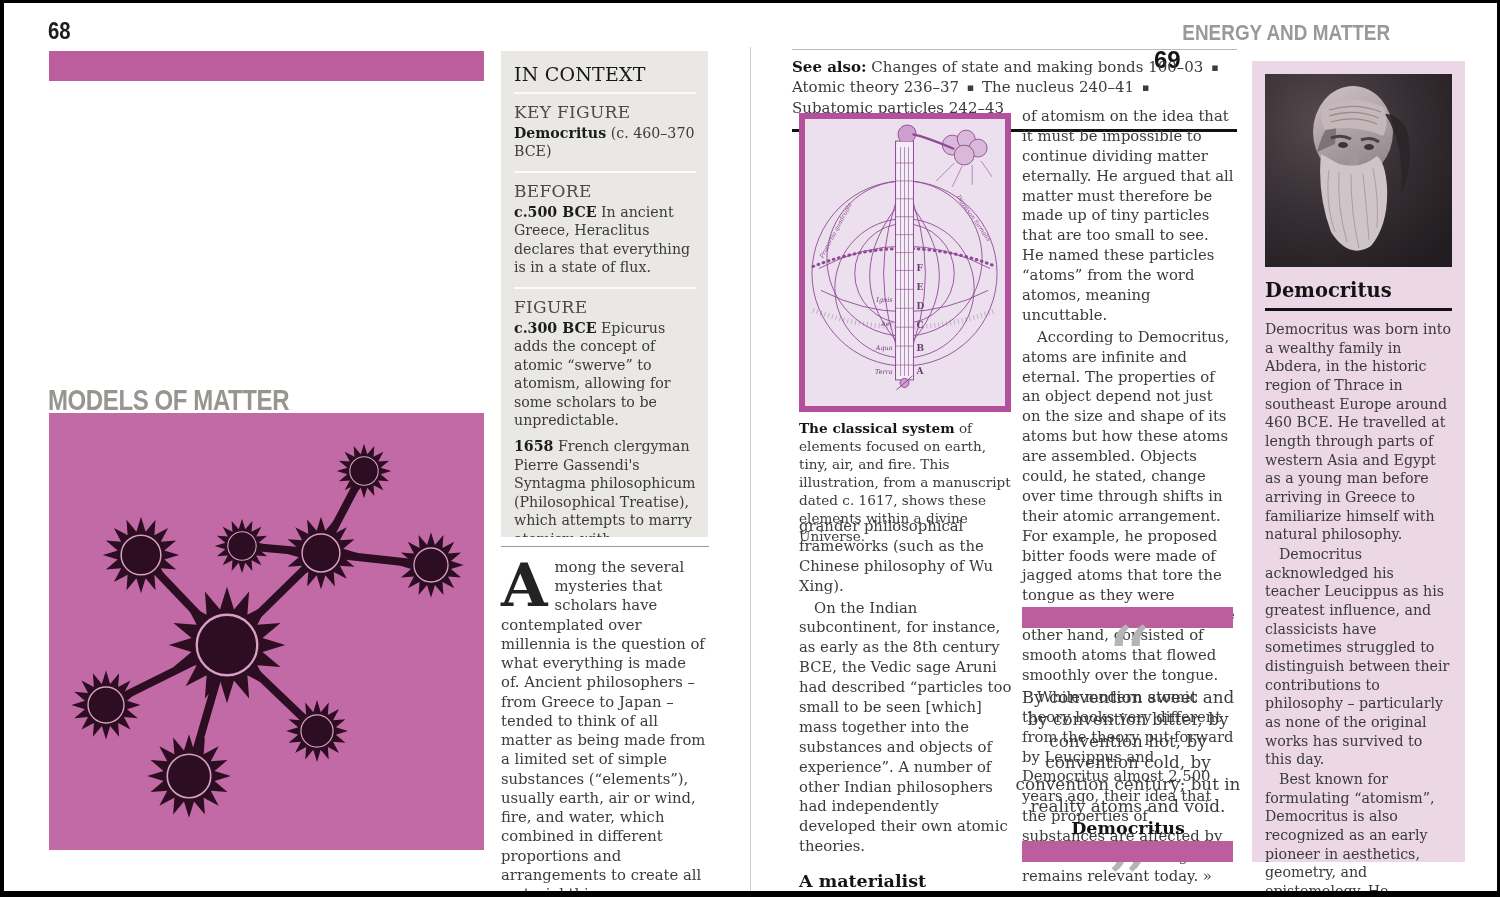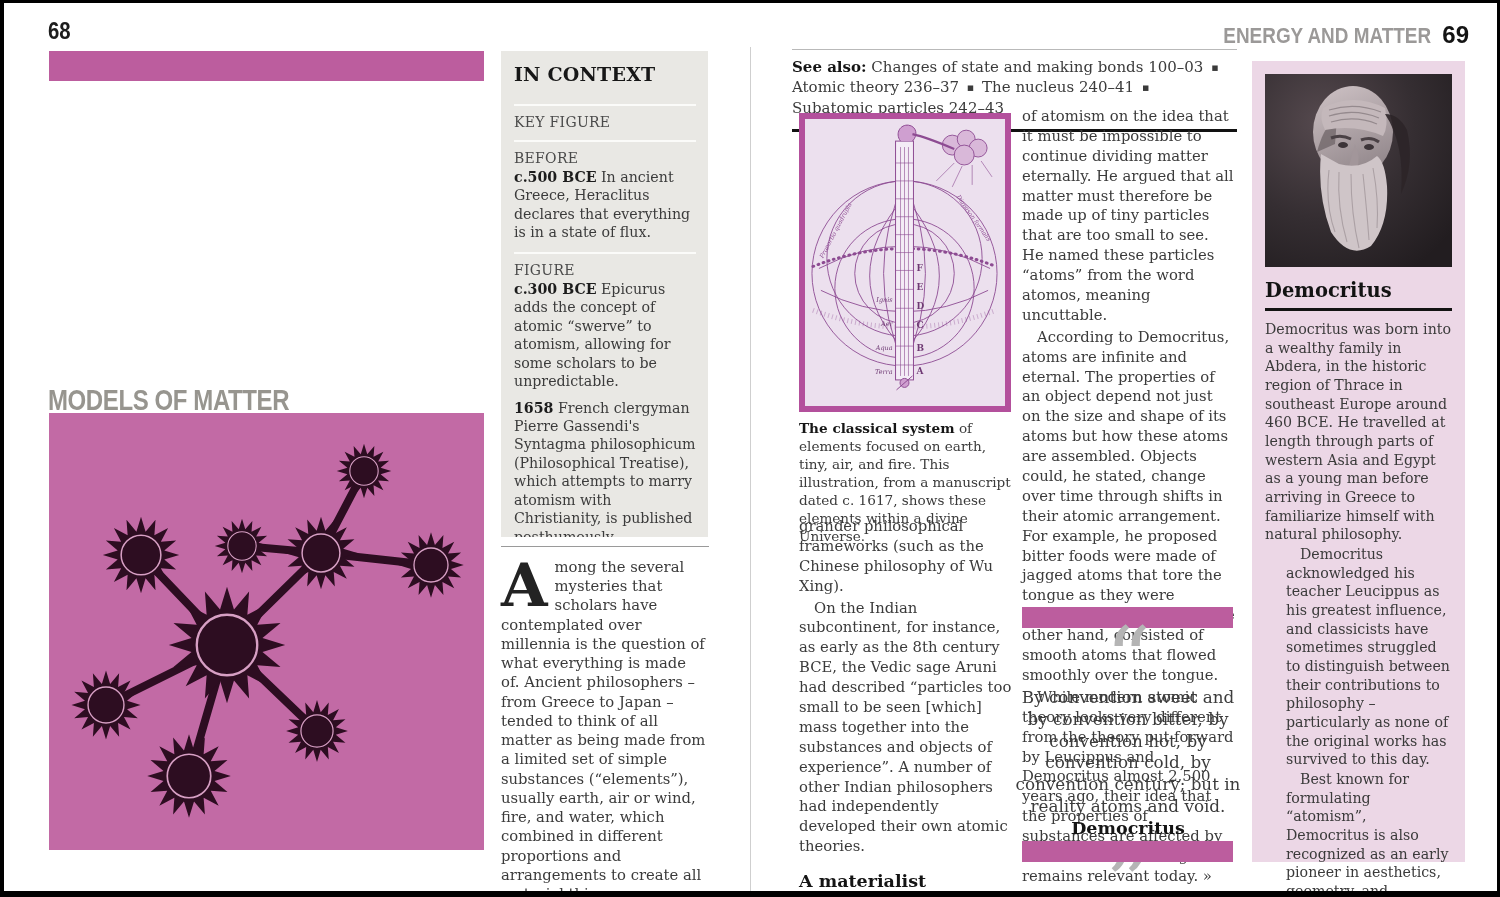--- a/index.html
+++ b/index.html
@@ -15,37 +15,37 @@
   .abs { position:absolute; }
   .cond { font-family:"Liberation Sans","DejaVu Sans",sans-serif; font-weight:700; }
   
   .pagenum-left { left:44px; top:14px; font-size:24px; color:#1d1d1d; transform:scaleX(.85); transform-origin:0 0; }
   .bar { background:#bc5d9e; }
   .title-block { left:42px; top:84px; width:460px; }
   .title-line { font-family:"Liberation Sans","DejaVu Sans",sans-serif; font-weight:700; font-size:75px; line-height:72px; letter-spacing:-2px; color:#2d2c2a; white-space:nowrap; transform:scaleX(.74); transform-origin:0 50%; }
   .subtitle { left:44px; top:380px; font-family:"Liberation Sans","DejaVu Sans",sans-serif; font-weight:700; font-size:30px; color:#97958f; letter-spacing:-.5px; white-space:nowrap; transform:scaleX(.8); transform-origin:0 0; }
   
   .incontext { left:497px; top:48px; width:207px; height:486px; background:#e9e8e4; padding:12px 12px 10px 13px; overflow:hidden; }
-  .ic-head { font-weight:700; font-size:19px; color:#171717; letter-spacing:.2px; padding-bottom:19px; border-bottom:2px solid #fbfbf9; }
-  .ic-label { font-size:14px; color:#4a4a4a; margin-top:8px; letter-spacing:.3px; }
+  .ic-head { font-weight:400; font-size:19px; color:#171717; letter-spacing:.2px; padding-bottom:7px; border-bottom:2px solid #fbfbf9; }
+  .ic-label { font-size:17px; color:#4a4a4a; margin-top:8px; letter-spacing:.3px; }
   .ic-entry { font-size:14.2px; line-height:1.3; margin-top:8px; }
   .ic-entry b, .ic-kf b { color:#1c1c1c; }
   .ic-sep { border-top:2px solid #fbfbf9; margin-top:10px; }
   .ic-kf { font-size:14.2px; line-height:1.3; margin-top:2px; }
   
   .lbody { left:497px; top:543px; width:208px; height:345px; border-top:1px solid #9a9a9a; padding-top:10px; font-size:14.8px; line-height:1.3; }
   .dropcap { float:left; font-size:60px; line-height:.78; font-weight:700; color:#232323; margin:5px 7px 0 0; }
   .lbody p.indent, .colp p.indent, .bio-text p.indent { text-indent:15px; margin-top:2px; }
   
   .gutter { left:746px; top:44px; width:1px; height:846px; background:#cfcfcf; }
   
   .seealso { left:788px; top:46px; width:445px; border-top:1px solid #b9b9b9; border-bottom:3px solid #121212; padding:7px 0 11px 0; font-size:15px; line-height:1.35; color:#3b3b3b; }
   .seealso b { color:#151515; }
   .sa-sep { color:#3b3b3b; font-size:11px; padding:0 3px; vertical-align:1px; }
-  .rp-header { left:1150px; top:18px; width:315px; display:flex; justify-content:flex-end; align-items:baseline; gap:11px; }
+  .rp-header { left:1150px; top:18px; width:315px; display:flex; justify-content:flex-end; align-items:baseline; gap:0;flex-direction:column; }
   .rp-title { font-size:21.5px; color:#9b9998; letter-spacing:0; transform:scaleX(.88); transform-origin:100% 0; white-space:nowrap; }
   .rp-num { font-size:24px; color:#141414; }
   
   .figure { left:795px; top:110px; width:212px; height:299px; background:#b3509c; padding:6px; }
   .figure svg { display:block; width:100%; height:100%; background:#ece0ee; }
   .caption { left:795px; top:417px; width:213px; font-size:13.6px; line-height:1.32; }
   .caption b { color:#161616; }
   .colp { font-size:14.8px; line-height:1.345; }
   .col1 { left:795px; top:513px; width:213px; }
   .col2 { left:1018px; top:103px; width:213px; }
@@ -56,21 +56,21 @@
   .quote { left:1010px; top:630px; width:228px; text-align:center; }
   .qmark { font-size:88px; line-height:.62; color:#b5b5b5; height:52px; font-family:"DejaVu Serif",serif; }
   .qmark.close { height:46px; line-height:.95; }
   .qtext { font-size:16.8px; line-height:1.3; color:#3c3c3c; margin:2px 0 0; }
   .qattr { font-weight:700; font-size:17.5px; color:#141414; margin-bottom:4px; }
   
   .bio { left:1248px; top:58px; width:213px; height:801px; background:#ecd7e6; padding:13px 13px 12px; }
   .bio-portrait { width:187px; height:193px; display:block; }
   .bio-head { font-weight:700; font-size:19.5px; color:#131313; margin-top:12px; padding-bottom:6px; border-bottom:3px solid #131313; }
   .bio-text { margin-top:9px; font-size:14.2px; line-height:1.315; color:#3a3a3a; }
-  .bio-text p.indent { text-indent:14px; margin-top:1px;margin-left:21px; }
+  .bio-text p.indent { text-indent:14px; margin-top:1px; }
 </style>
 </head>
 <body>
 
 <div id="spread">
 
   <svg width="0" height="0" style="position:absolute">
     <defs>
       <symbol id="atomStar" viewBox="-110 -110 220 220">
         <polygon points="100,0 61,12 92,38 52,35 71,71 35,52 38,92 12,61 0,100 -12,61 -38,92 -35,52 -71,71 -52,35 -92,38 -61,12 -100,0 -61,-12 -92,-38 -52,-35 -71,-71 -35,-52 -38,-92 -12,-61 0,-100 12,-61 38,-92 35,-52 71,-71 52,-35 92,-38 61,-12"></polygon>
@@ -108,20 +108,21 @@
         <use href="#atomStar" x="19" y="254" width="76" height="76"></use>
         <use href="#atomStar" x="234" y="284" width="68" height="68"></use>
         <use href="#atomStar" x="94" y="317" width="92" height="92"></use>
       </g>
     </svg>
   </div>
 
   <div class="abs incontext">
     <div class="ic-head">IN CONTEXT</div>
     <div class="ic-label">KEY FIGURE</div>
+    <p class="ic-kf"><b>Democritus</b> <span>(c. 460–370 BCE)</span></p>
     <div class="ic-sep"></div>
     <div class="ic-label">BEFORE</div>
     <p class="ic-entry" style="margin-top:2px"><b>c.500 BCE</b> <span>In ancient Greece, Heraclitus declares that everything is in a state of flux.</span></p>
     <div class="ic-sep"></div>
     <div class="ic-label">FIGURE</div>
     <p class="ic-entry" style="margin-top:2px"><b>c.300 BCE</b> <span>Epicurus adds the concept of atomic “swerve” to atomism, allowing for some scholars to be unpredictable.</span></p>
     <p class="ic-entry"><b>1658</b> <span>French clergyman Pierre Gassendi's Syntagma philosophicum (Philosophical Treatise), which attempts to marry atomism with Christianity, is published posthumously.</span></p>
 
   </div>
 

